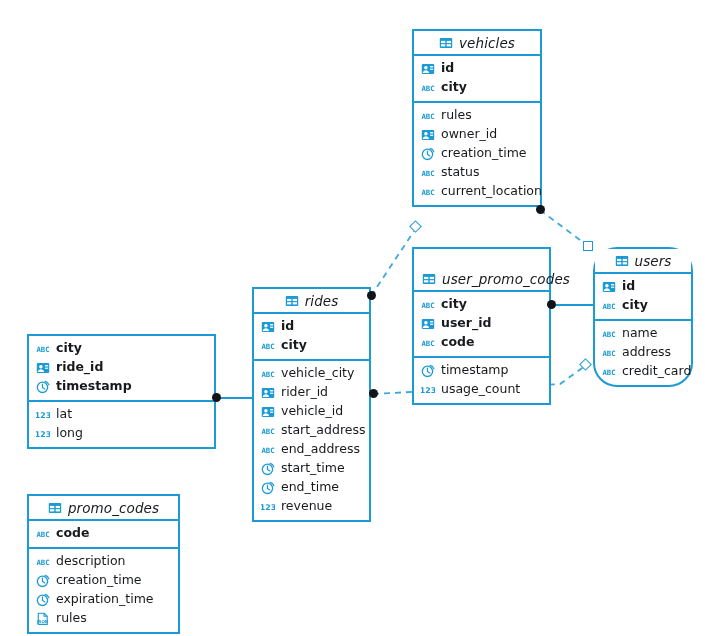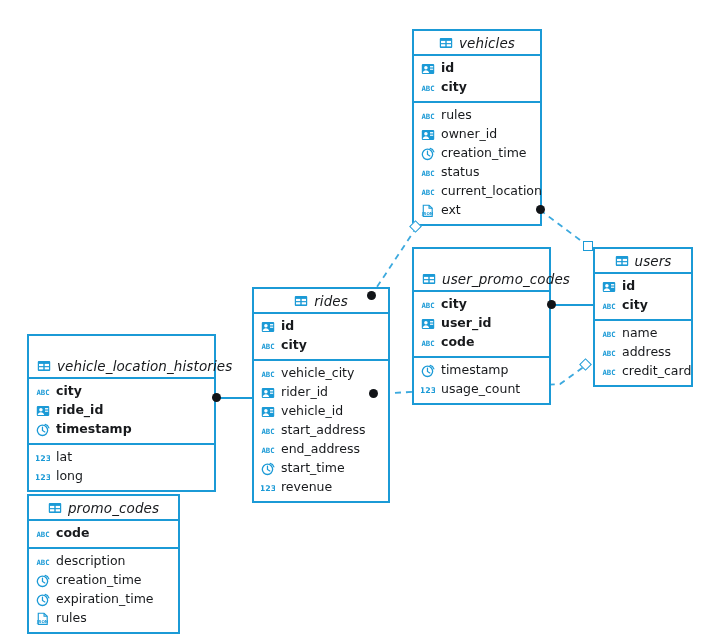--- a/index.html
+++ b/index.html
@@ -151,30 +151,20 @@
           </span>
           <span class="fname">status</span>
         </div>
         <div class="row">
           <span>
             <svg class="ico" viewBox="0 0 16 16" xmlns="http://www.w3.org/2000/svg">
               <text x="8" y="11.4" text-anchor="middle" font-family="DejaVu Sans Mono,Liberation Mono,monospace" font-size="8.4" font-weight="bold" fill="#1b9ad6">ABC</text>
             </svg>
           </span>
           <span class="fname">current_location</span>
-        </div>
-        <div class="row">
-          <span>
-            <svg class="ico" viewBox="0 0 16 16" xmlns="http://www.w3.org/2000/svg">
-              <path d="M2.6 1.4h6.6l3.6 3.5v9.3H2.6z" fill="none" stroke="#1b9ad6" stroke-width="1.3"></path>
-              <path d="M9.2 1.4v3.5h3.6" fill="none" stroke="#1b9ad6" stroke-width="1.3"></path>
-              <text x="7.6" y="12.6" text-anchor="middle" font-family="DejaVu Sans,Liberation Sans,sans-serif" font-size="4.6" font-weight="bold" fill="#1b9ad6">JSON</text>
-            </svg>
-          </span>
-          <span class="fname">ext</span>
         </div>
       </div>
     </div>
   <div class="table" style="left:412px;top:247px;width:139px;">
       <div class="thead left">
         <span>
           <svg class="ico" viewBox="0 0 16 16" xmlns="http://www.w3.org/2000/svg">
             <rect x="0.9" y="2.4" width="14.2" height="11.2" rx="1" fill="#1b9ad6"></rect>
             <rect x="2.3" y="5.6" width="4.9" height="2.5" fill="#fff"></rect>
             <rect x="8.8" y="5.6" width="4.9" height="2.5" fill="#fff"></rect>
@@ -228,21 +218,21 @@
         <div class="row">
           <span>
             <svg class="ico" viewBox="0 0 16 16" xmlns="http://www.w3.org/2000/svg">
               <text x="8" y="11.6" text-anchor="middle" font-family="DejaVu Sans,Liberation Sans,sans-serif" font-size="9" font-weight="bold" fill="#1b9ad6">123</text>
             </svg>
           </span>
           <span class="fname">usage_count</span>
         </div>
       </div>
     </div>
-  <div class="table" style="left:593px;top:247px;width:100px;">
+  <div class="table" style="left:593px;top:247px;width:100px;border-radius:24px;">
       <div class="thead">
         <span>
           <svg class="ico" viewBox="0 0 16 16" xmlns="http://www.w3.org/2000/svg">
             <rect x="0.9" y="2.4" width="14.2" height="11.2" rx="1" fill="#1b9ad6"></rect>
             <rect x="2.3" y="5.6" width="4.9" height="2.5" fill="#fff"></rect>
             <rect x="8.8" y="5.6" width="4.9" height="2.5" fill="#fff"></rect>
             <rect x="2.3" y="9.4" width="4.9" height="2.5" fill="#fff"></rect>
             <rect x="8.8" y="9.4" width="4.9" height="2.5" fill="#fff"></rect>
           </svg>
         </span>
@@ -290,21 +280,21 @@
         <div class="row">
           <span>
             <svg class="ico" viewBox="0 0 16 16" xmlns="http://www.w3.org/2000/svg">
               <text x="8" y="11.4" text-anchor="middle" font-family="DejaVu Sans Mono,Liberation Mono,monospace" font-size="8.4" font-weight="bold" fill="#1b9ad6">ABC</text>
             </svg>
           </span>
           <span class="fname">credit_card</span>
         </div>
       </div>
     </div>
-  <div class="table" style="left:252px;top:287px;width:138px;">
+  <div class="table" style="left:252px;top:287px;width:119px;">
       <div class="thead">
         <span>
           <svg class="ico" viewBox="0 0 16 16" xmlns="http://www.w3.org/2000/svg">
             <rect x="0.9" y="2.4" width="14.2" height="11.2" rx="1" fill="#1b9ad6"></rect>
             <rect x="2.3" y="5.6" width="4.9" height="2.5" fill="#fff"></rect>
             <rect x="8.8" y="5.6" width="4.9" height="2.5" fill="#fff"></rect>
             <rect x="2.3" y="9.4" width="4.9" height="2.5" fill="#fff"></rect>
             <rect x="8.8" y="9.4" width="4.9" height="2.5" fill="#fff"></rect>
           </svg>
         </span>
@@ -387,40 +377,38 @@
               <circle cx="7.4" cy="8.4" r="5.9" fill="none" stroke="#1b9ad6" stroke-width="1.5"></circle>
               <path d="M7.4 4.6v3.9l2.7 1.7" fill="none" stroke="#1b9ad6" stroke-width="1.4" stroke-linecap="round"></path>
               <path d="M10.4 1.6c2.1 0.5 3.7 2 4.3 4.0" fill="none" stroke="#1b9ad6" stroke-width="1.4" stroke-linecap="round"></path>
             </svg>
           </span>
           <span class="fname">start_time</span>
         </div>
         <div class="row">
           <span>
             <svg class="ico" viewBox="0 0 16 16" xmlns="http://www.w3.org/2000/svg">
+              <circle cx="7.4" cy="8.4" r="5.9" fill="none" stroke="#1b9ad6" stroke-width="1.5"></circle>
+              <path d="M7.4 4.6v3.9l2.7 1.7" fill="none" stroke="#1b9ad6" stroke-width="1.4" stroke-linecap="round"></path>
+              <path d="M10.4 1.6c2.1 0.5 3.7 2 4.3 4.0" fill="none" stroke="#1b9ad6" stroke-width="1.4" stroke-linecap="round"></path>
+            </svg>
+          </span>
+          <span class="fname">end_time</span>
+        </div>
+        <div class="row">
+          <span>
+            <svg class="ico" viewBox="0 0 16 16" xmlns="http://www.w3.org/2000/svg">
               <text x="8" y="11.6" text-anchor="middle" font-family="DejaVu Sans,Liberation Sans,sans-serif" font-size="9" font-weight="bold" fill="#1b9ad6">123</text>
             </svg>
           </span>
           <span class="fname">revenue</span>
         </div>
       </div>
     </div>
   <div class="table" style="left:27px;top:334px;width:189px;">
-      <div class="thead left">
-        <span>
-          <svg class="ico" viewBox="0 0 16 16" xmlns="http://www.w3.org/2000/svg">
-            <rect x="0.9" y="2.4" width="14.2" height="11.2" rx="1" fill="#1b9ad6"></rect>
-            <rect x="2.3" y="5.6" width="4.9" height="2.5" fill="#fff"></rect>
-            <rect x="8.8" y="5.6" width="4.9" height="2.5" fill="#fff"></rect>
-            <rect x="2.3" y="9.4" width="4.9" height="2.5" fill="#fff"></rect>
-            <rect x="8.8" y="9.4" width="4.9" height="2.5" fill="#fff"></rect>
-          </svg>
-        </span>
-        <span class="tname">vehicle_location_histories</span>
-      </div>
       <div class="sect keys">
         <div class="row key">
           <span>
             <svg class="ico" viewBox="0 0 16 16" xmlns="http://www.w3.org/2000/svg">
               <text x="8" y="11.4" text-anchor="middle" font-family="DejaVu Sans Mono,Liberation Mono,monospace" font-size="8.4" font-weight="bold" fill="#1b9ad6">ABC</text>
             </svg>
           </span>
           <span class="fname">city</span>
         </div>
         <div class="row key">

